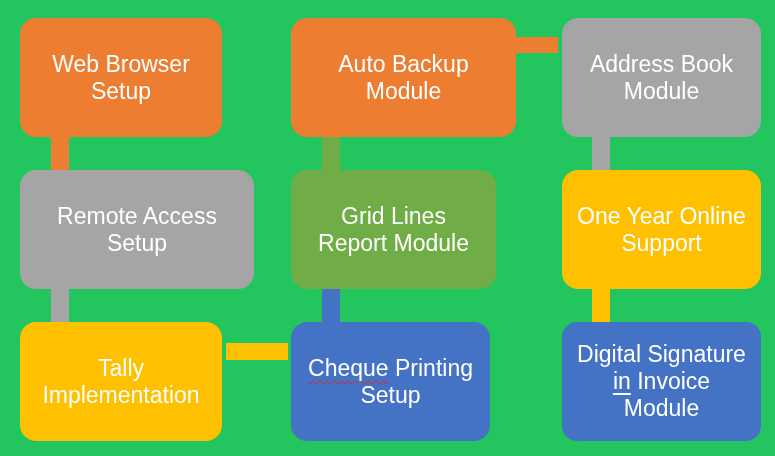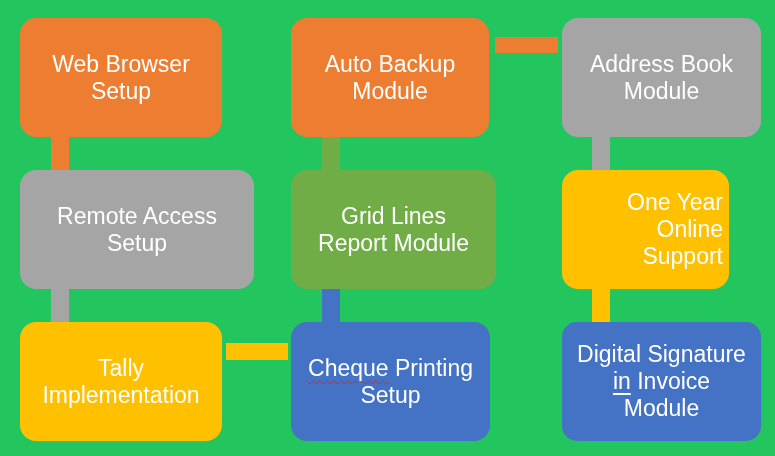--- a/index.html
+++ b/index.html
@@ -64,21 +64,21 @@
   <div class="conn" style="left: 495px; top: 37px; width: 63px; height: 16px; background-color: rgb(237, 125, 49);"></div>
   <div class="conn v" style="left: 592px; top: 133px; background-color: rgb(165, 165, 165);"></div>
   <div class="conn v" style="left: 592px; top: 285px; background-color: rgb(255, 192, 0);"></div>
 
   <div class="node" style="left: 20px; top: 18px; width: 202px; background-color: rgb(237, 125, 49);">
     <div>
       <span>Web Browser</span><br><span>Setup</span>
     </div>
   </div>
 
-  <div class="node" style="left: 291px; top: 18px; width: 198px; background-color: rgb(237, 125, 49);">
+  <div class="node" style="left: 291px; top: 18px; width: 225px; background-color: rgb(237, 125, 49);">
     <div>
       <span>Auto Backup</span><br><span>Module</span>
     </div>
   </div>
 
   <div class="node" style="left: 562px; top: 18px; width: 199px; background-color: rgb(165, 165, 165);">
     <div>
       <span>Address Book</span><br><span>Module</span>
     </div>
   </div>
@@ -88,21 +88,21 @@
       <span>Remote Access</span><br><span>Setup</span>
     </div>
   </div>
 
   <div class="node" style="left: 291px; top: 170px; width: 205px; background-color: rgb(112, 173, 71);">
     <div>
       <span>Grid Lines</span><br><span>Report Module</span>
     </div>
   </div>
 
-  <div class="node" style="left: 562px; top: 170px; width: 167px; background-color: rgb(255, 192, 0); text-align: right;">
+  <div class="node" style="left: 562px; top: 170px; width: 199px; background-color: rgb(255, 192, 0);">
     <div>
       <span>One Year Online</span><br><span>Support</span>
     </div>
   </div>
 
   <div class="node" style="left: 20px; top: 322px; width: 202px; background-color: rgb(255, 192, 0);">
     <div>
       <span>Tally</span><br><span>Implementation</span>
     </div>
   </div>

